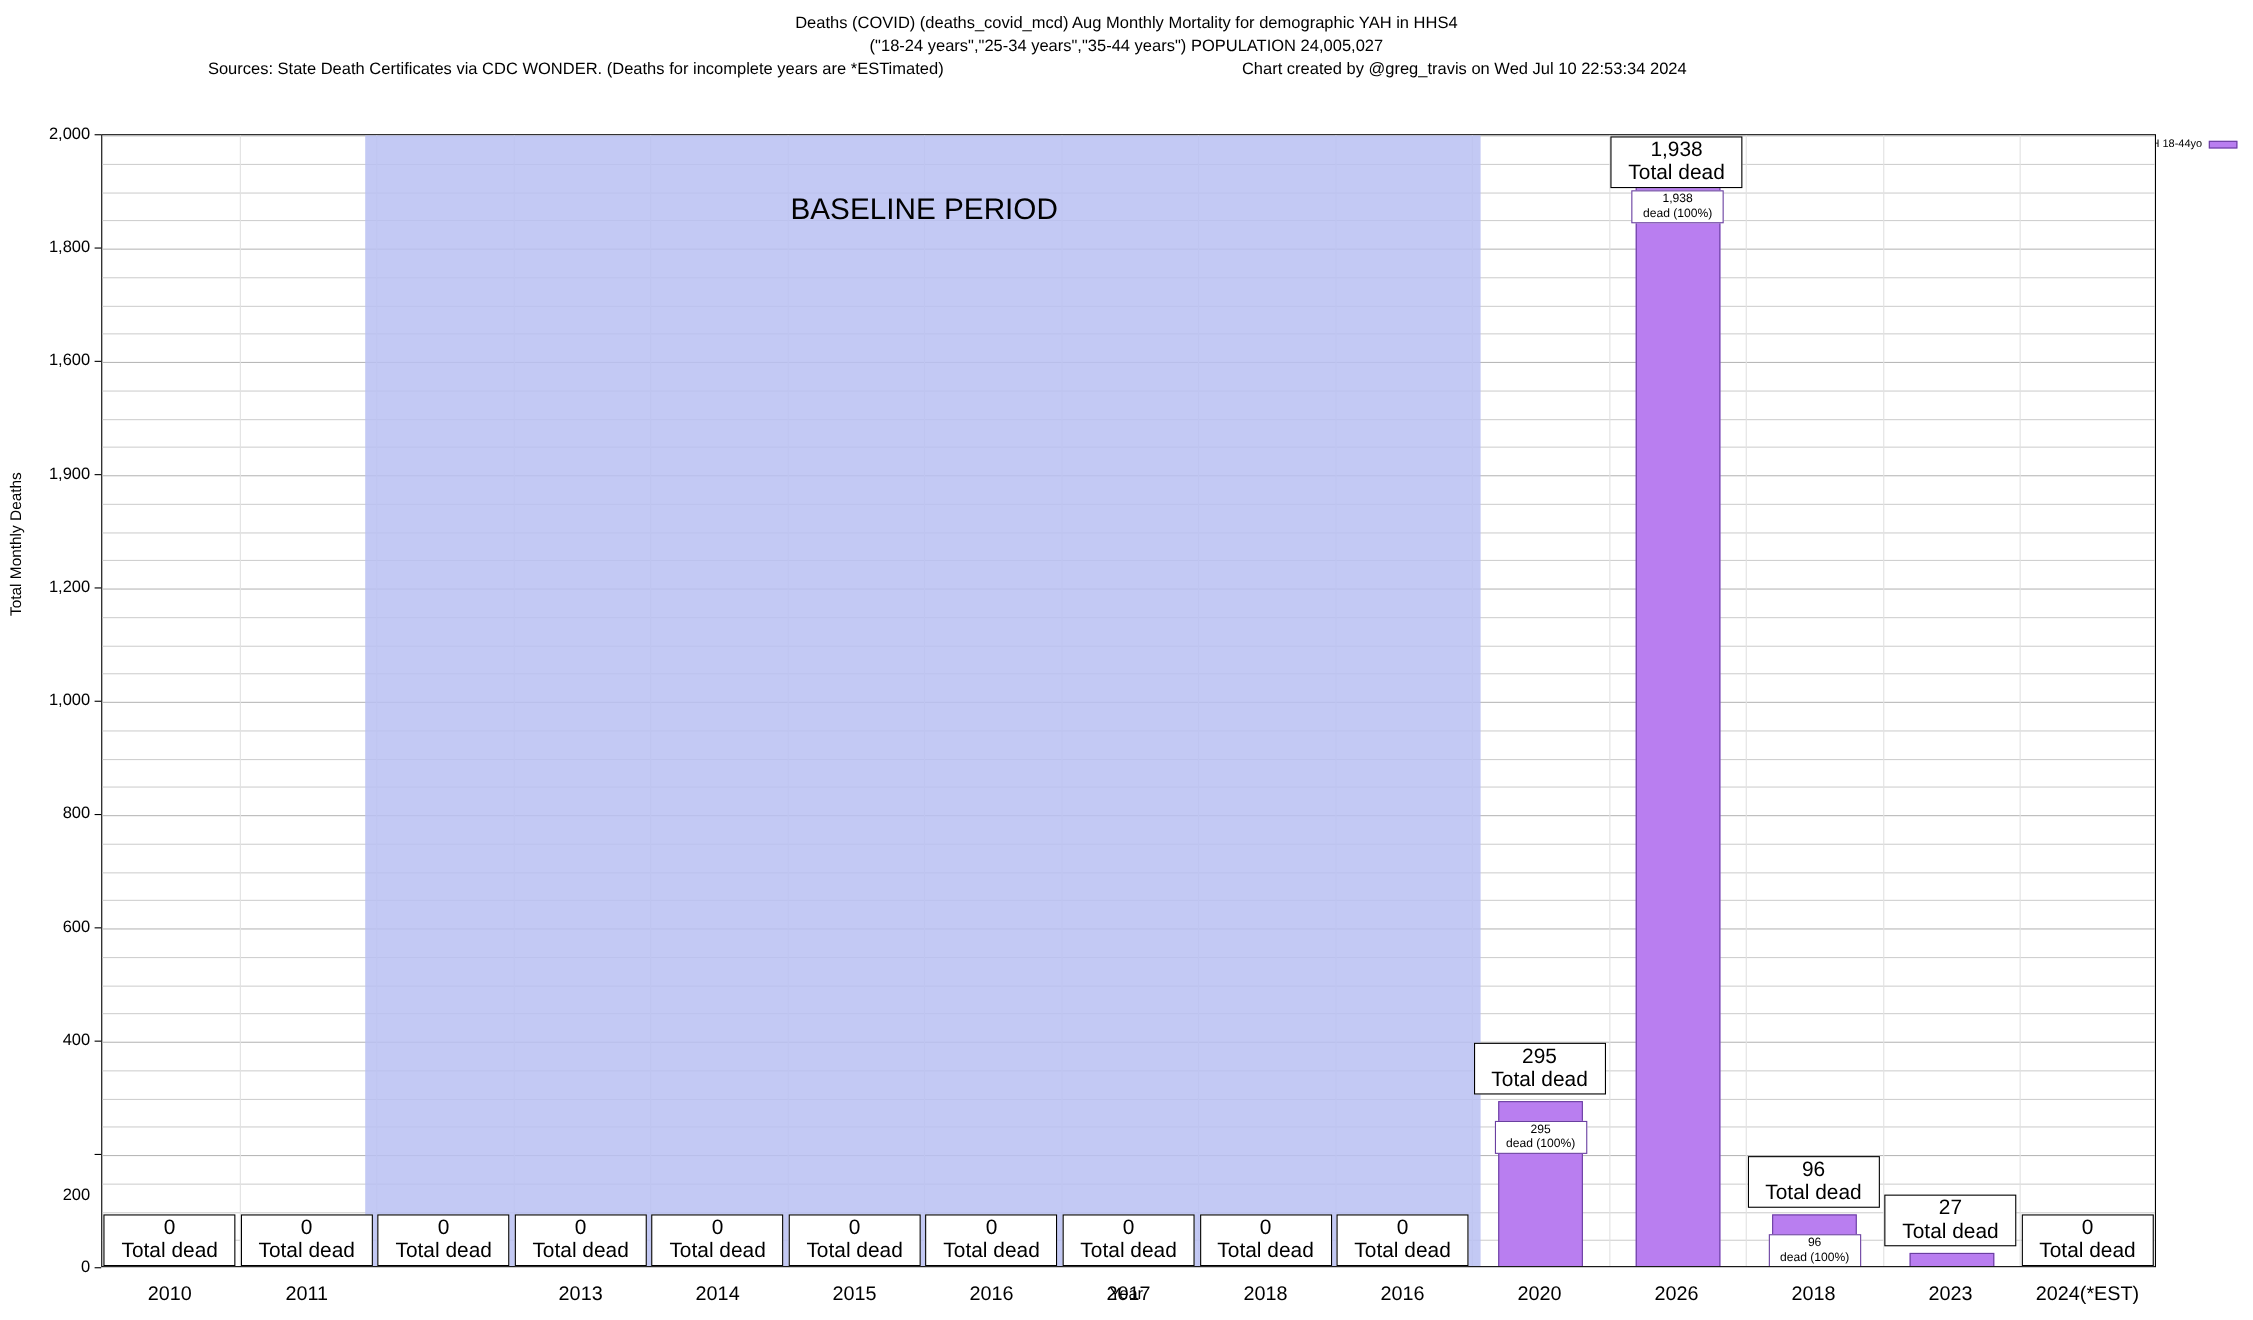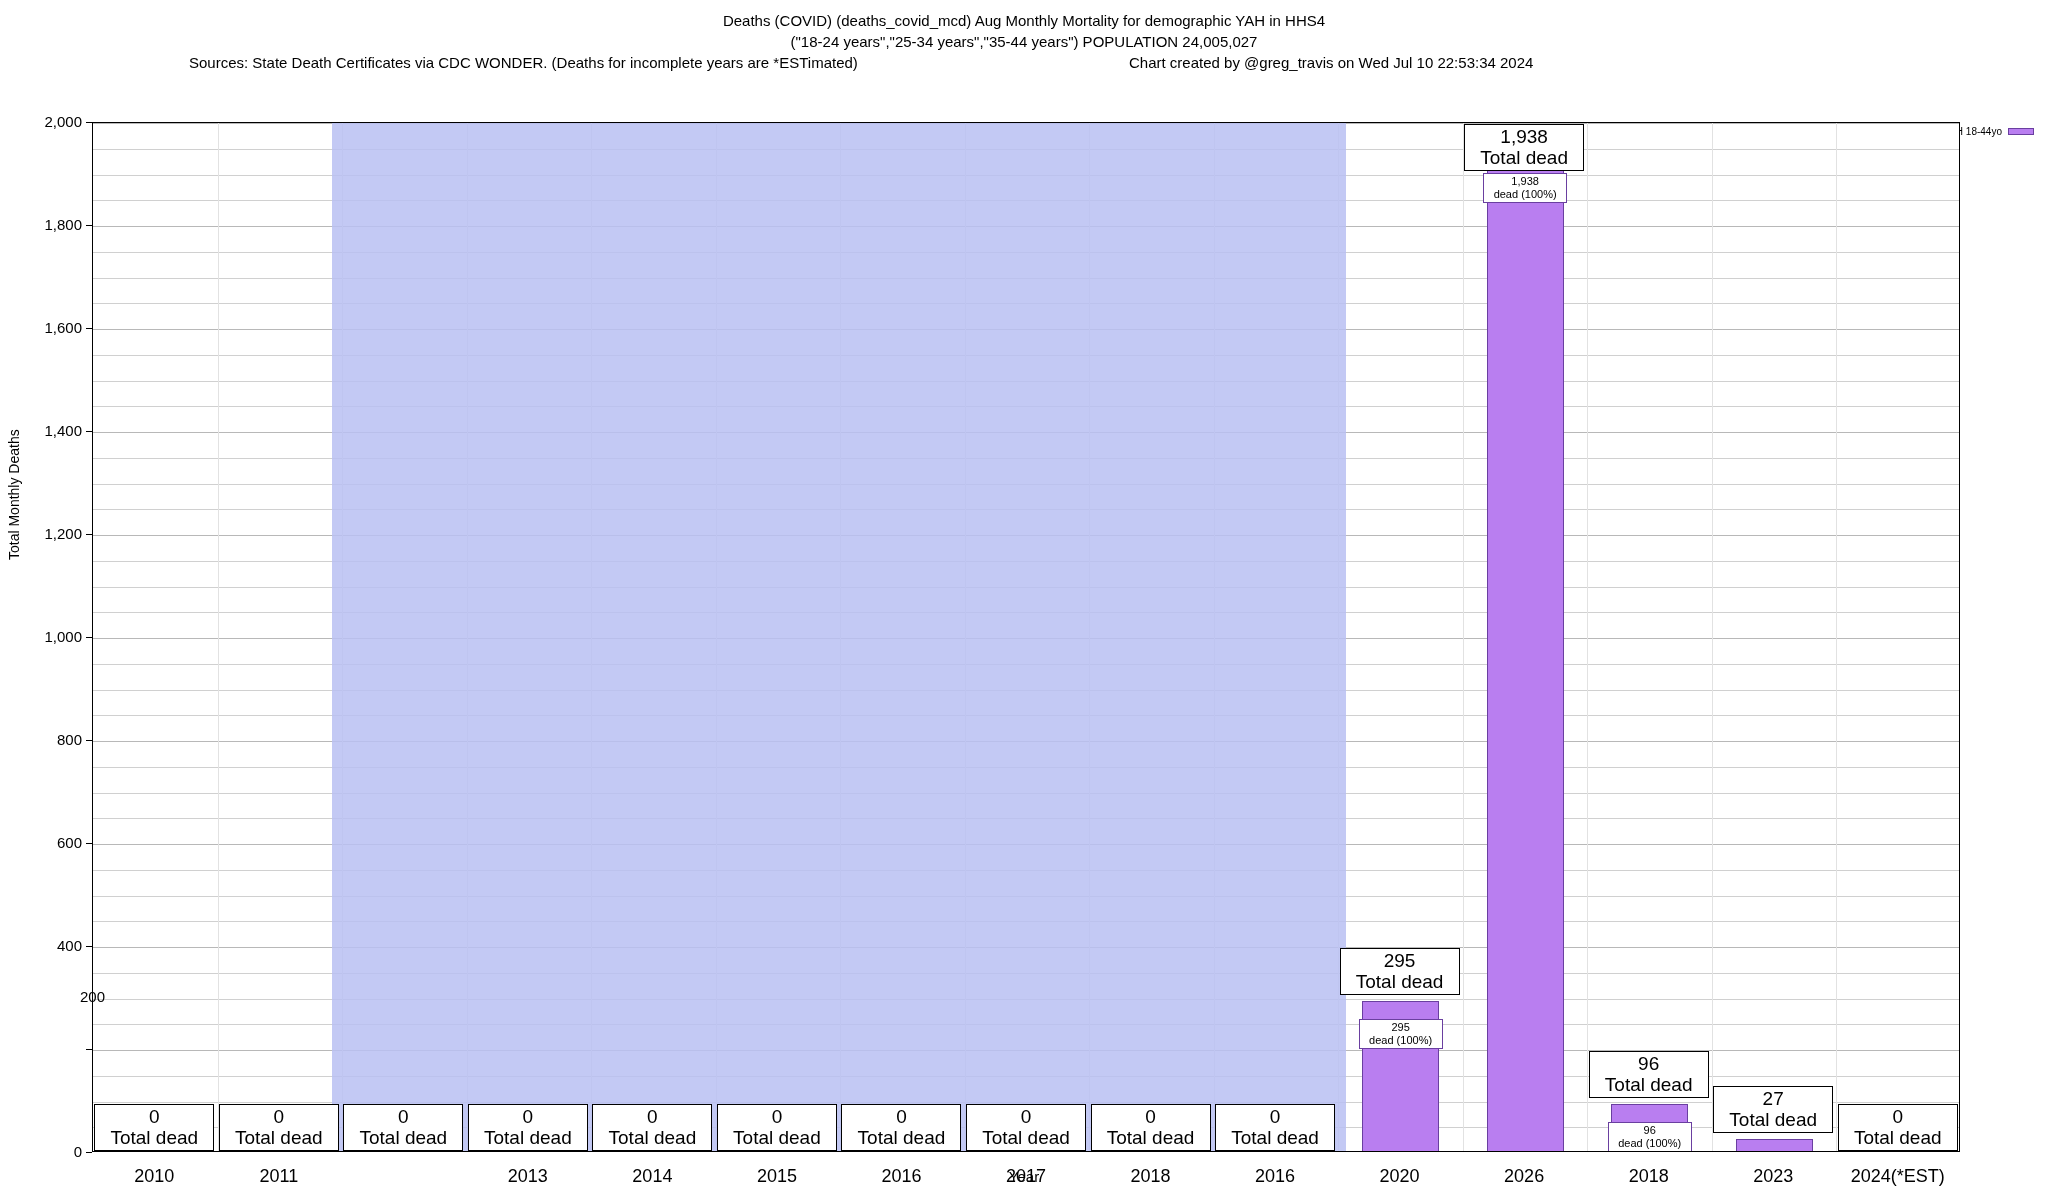--- a/index.html
+++ b/index.html
@@ -266,20 +266,21 @@
       <div class="vgridline" style="left: 747.2px;"></div>
       <div class="vgridline" style="left: 871.733px;"></div>
       <div class="vgridline" style="left: 996.267px;"></div>
       <div class="vgridline" style="left: 1120.8px;"></div>
       <div class="vgridline" style="left: 1245.33px;"></div>
       <div class="vgridline" style="left: 1369.87px;"></div>
       <div class="vgridline" style="left: 1494.4px;"></div>
       <div class="vgridline" style="left: 1618.93px;"></div>
       <div class="vgridline" style="left: 1743.47px;"></div>
       <div id="baseline-band" style="left: 239.104px; top: 0px; width: 1013.7px; height: 1030px;"></div>
+      <div id="baseline-label" style="left: 587.2px; top: 52px; width: 320px; text-align: center;">BASELINE PERIOD</div>
       <div class="tiny-marker" style="left: 58.7667px; top: 1018px;"></div>
       <div class="tiny-marker" style="left: 183.3px; top: 1018px;"></div>
       <div class="tiny-marker" style="left: 307.833px; top: 1018px;"></div>
       <div class="tiny-marker" style="left: 432.367px; top: 1018px;"></div>
       <div class="tiny-marker" style="left: 556.9px; top: 1018px;"></div>
       <div class="tiny-marker" style="left: 681.433px; top: 1018px;"></div>
       <div class="tiny-marker" style="left: 805.967px; top: 1018px;"></div>
       <div class="tiny-marker" style="left: 930.5px; top: 1018px;"></div>
       <div class="tiny-marker" style="left: 1055.03px; top: 1018px;"></div>
       <div class="tiny-marker" style="left: 1179.57px; top: 1018px;"></div>
@@ -360,33 +361,33 @@
     <div class="total-box" style="width: 120px; left: 1745.73px; top: 982px;">
       <span class="num">0</span>
       <span class="lbl">Total dead</span>
     </div>
   </div>
 
 <div id="x-axis-title">Year</div>
 
 <div class="ytick-label" style="top: 1143px; left: 0px; width: 82px;">0</div>
 <div class="ytick-mark" style="top: 1152px; left: 86px;"></div>
-<div class="ytick-label" style="top: 988px; left: 0px; width: 82px; padding-left: 23px;">200</div>
+<div class="ytick-label" style="top: 1078px; left: 0px; width: 82px;">200</div>
 <div class="ytick-mark" style="top: 1049px; left: 86px;"></div>
 <div class="ytick-label" style="top: 937px; left: 0px; width: 82px;">400</div>
 <div class="ytick-mark" style="top: 946px; left: 86px;"></div>
 <div class="ytick-label" style="top: 834px; left: 0px; width: 82px;">600</div>
 <div class="ytick-mark" style="top: 843px; left: 86px;"></div>
 <div class="ytick-label" style="top: 731px; left: 0px; width: 82px;">800</div>
 <div class="ytick-mark" style="top: 740px; left: 86px;"></div>
 <div class="ytick-label" style="top: 628px; left: 0px; width: 82px;">1,000</div>
 <div class="ytick-mark" style="top: 637px; left: 86px;"></div>
 <div class="ytick-label" style="top: 525px; left: 0px; width: 82px;">1,200</div>
 <div class="ytick-mark" style="top: 534px; left: 86px;"></div>
-<div class="ytick-label" style="top: 422px; left: 0px; width: 82px;">1,400</div>
+<div class="ytick-label" style="top: 422px; left: 0px; width: 82px;">1,900</div>
 <div class="ytick-mark" style="top: 431px; left: 86px;"></div>
 <div class="ytick-label" style="top: 319px; left: 0px; width: 82px;">1,600</div>
 <div class="ytick-mark" style="top: 328px; left: 86px;"></div>
 <div class="ytick-label" style="top: 216px; left: 0px; width: 82px;">1,800</div>
 <div class="ytick-mark" style="top: 225px; left: 86px;"></div>
 <div class="ytick-label" style="top: 113px; left: 0px; width: 82px;">2,000</div>
 <div class="ytick-mark" style="top: 122px; left: 86px;"></div>
 <div class="xtick-label" style="left: 64.2667px; width: 180px; top: 1166px;">2010</div>
 <div class="xtick-label" style="left: 188.8px; width: 180px; top: 1166px;">2011</div>
 <div class="xtick-label" style="left: 313.333px; width: 180px; top: 1211px; text-align: right;">2012</div>

